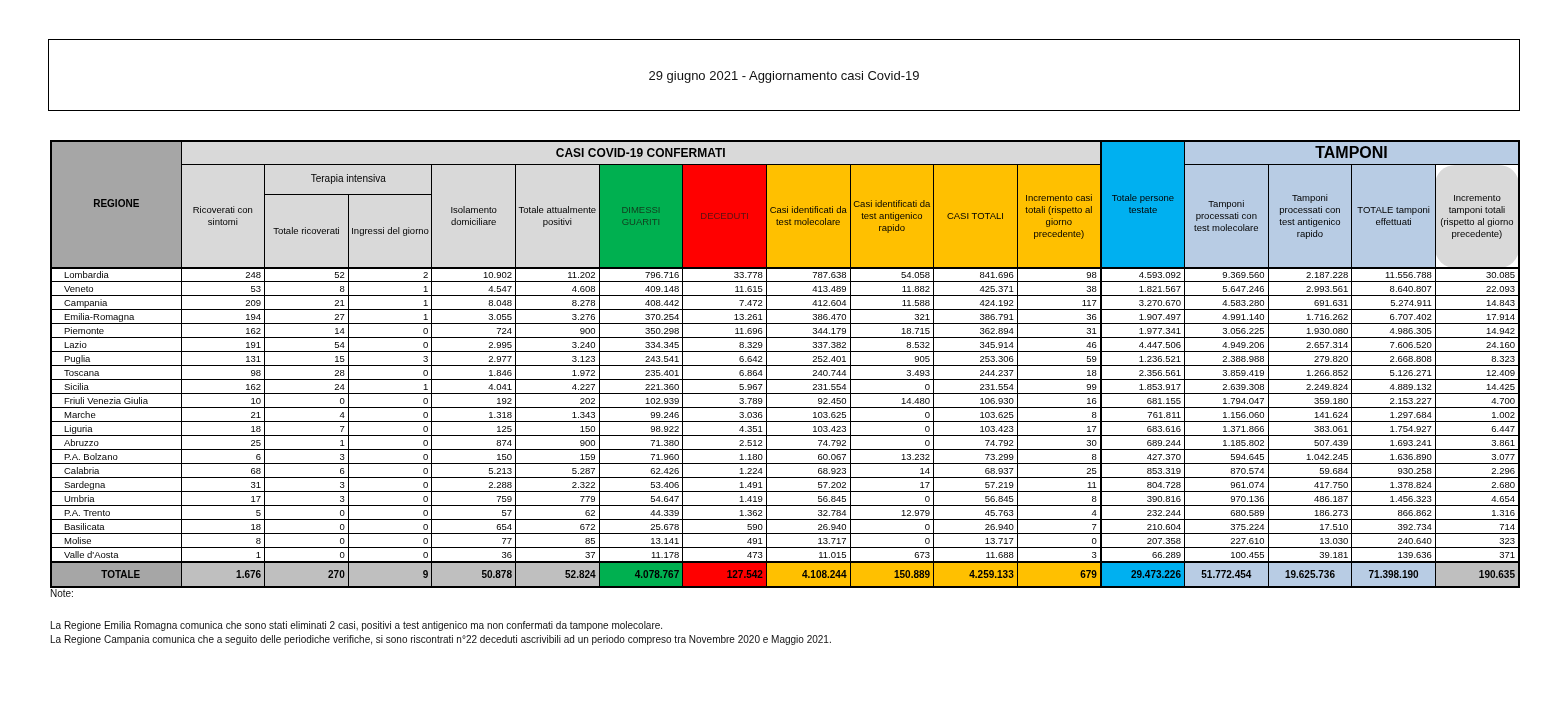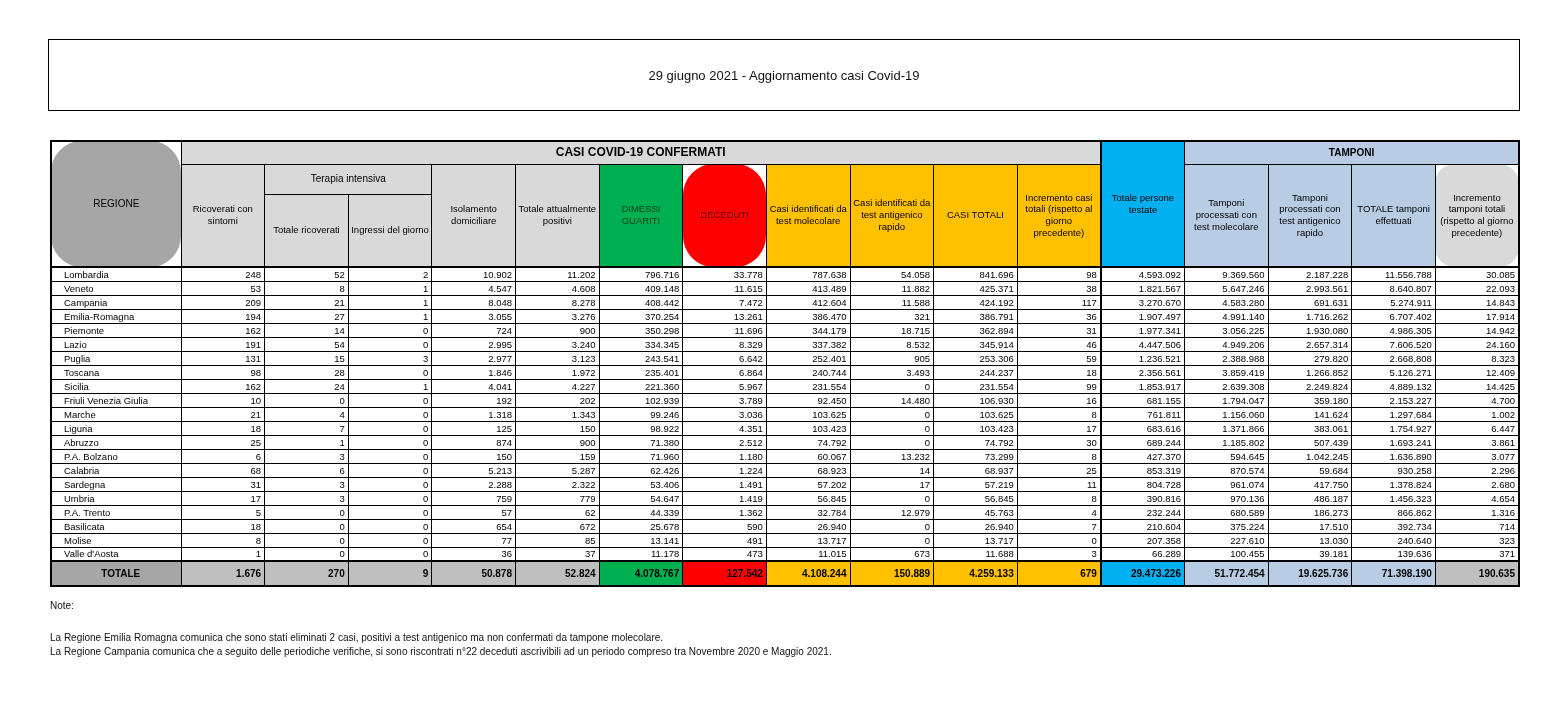--- a/index.html
+++ b/index.html
@@ -22,48 +22,48 @@
 
   th, td { border: 1px solid #000; overflow: hidden; }
   thead th { background: var(--hgray); font-weight: normal; font-size: 9.5px;
     vertical-align: middle; padding: 1px 2px; line-height: 1.25; }
   thead { border-bottom: 2px solid #000; }
 
   tr.h1 th { height: 23px; }
   tr.h2 th { height: 30px; }
   tr.h3 th { height: 73px; }
 
-  th.regione-h { background: var(--dgray); font-weight: normal; font-size: 10px; border-radius: 31px; }
+  th.regione-h { background: var(--dgray); font-weight: bold; font-size: 10px; }
   th.casi-h { font-weight: bold; font-size: 12px; background: var(--hgray); }
-  th.tamponi-h { font-weight: bold; font-size: 10px; background: var(--lblue); }
+  th.tamponi-h { font-weight: bold; font-size: 16px; background: var(--lblue); }
   th.terapia-h { font-size: 10px; }
   th.green-h { background: var(--green); color: #123c1e; font-weight: normal; }
-  th.red-h { background: var(--red); color: #5a1212; font-weight: normal; border-radius: 31px; }
+  th.red-h { background: var(--red); color: #5a1212; font-weight: normal; }
   th.amber-h { background: var(--amber); }
   th.cyan-h { background: var(--cyan); }
   th.lblue-h { background: var(--lblue); }
   th.lgray-h { background: var(--hgray); border-radius: 20px; }
   th.tsep, td.tsep { border-left: 2px solid #000; }
 
   tbody td { height: 14px; font-size: 9.5px; background: #fff; padding: 0 3px;
     white-space: nowrap; }
   tbody td.region { text-align: left; padding-left: 12px; }
   tbody td.num { text-align: right; }
 
   tr.total-row { border-top: 2px solid #000; }
   tr.total-row td { height: 25px; font-weight: bold; font-size: 10px; }
   tr.total-row td.region { background: var(--dgray); text-align: center; }
   tr.total-row td.gray { background: var(--tgray); }
   tr.total-row td.green { background: var(--green); }
   tr.total-row td.red { background: var(--red); }
   tr.total-row td.amber { background: var(--amber); }
   tr.total-row td.cyan { background: var(--cyan); }
-  tr.total-row td.lblue { background: var(--lblue); }
-
-  .notes { position: absolute; left: 50px; top: 600px; }
+  tr.total-row td.lblue { background: var(--lblue); text-align: center; }
+
+  .notes { position: absolute; left: 50px; top: 588px; }
   .notes .notes-heading { font-size: 10px; color: #111; }
   .notes .note-line { font-size: 10px; color: #111; line-height: 1.35; }
   .notes .note-lines { margin-top: 20px; }
 </style>
 </head>
 <body>
 
 <div class="page">
 
   <div class="title-box">

